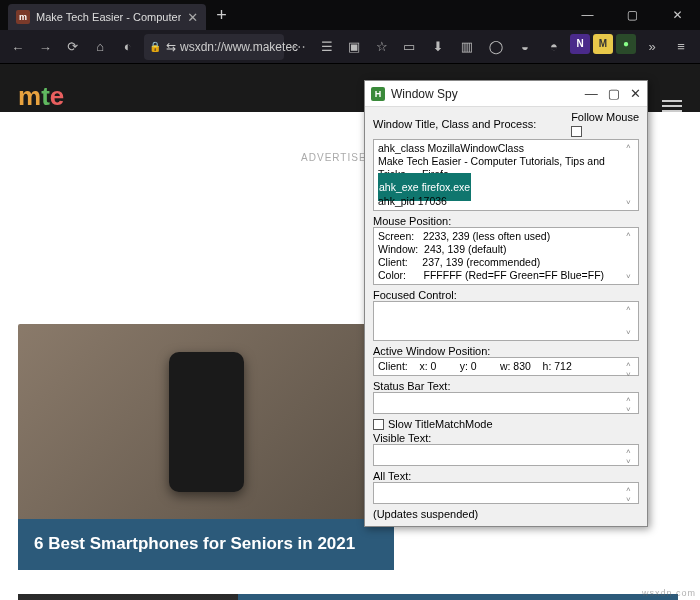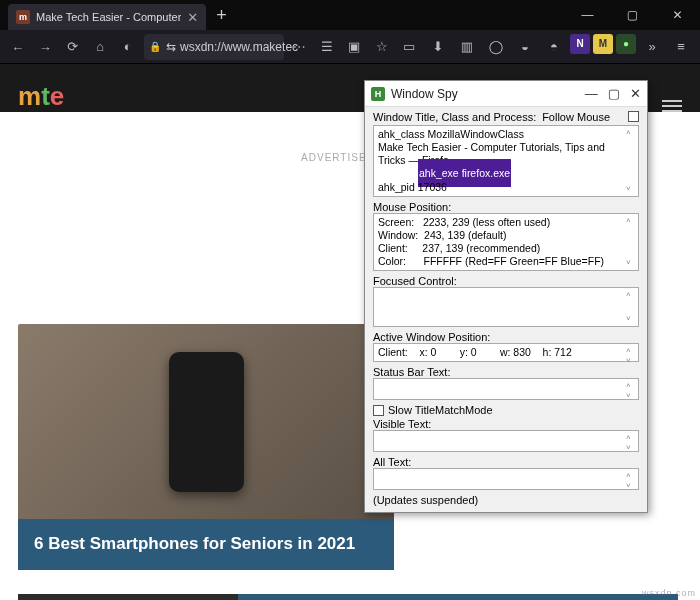--- a/index.html
+++ b/index.html
@@ -45,26 +45,26 @@
 
 
 .spy { position: absolute; left: 364px; top: 80px; width: 284px; background: #f0f0f0; border: 1px solid #888; box-shadow: 2px 2px 8px rgba(0,0,0,0.4); font-size: 11px; }
 .spy-title { background: #fff; height: 26px; display: flex; align-items: center; padding: 0 6px; border-bottom: 1px solid #ddd; }
 .spy-icon { width: 14px; height: 14px; background: #3a8a3a; color: #fff; font-size: 9px; font-weight: bold; display: flex; align-items: center; justify-content: center; margin-right: 6px; border-radius: 2px; }
 .spy-title-text { color: #222; font-size: 12px; }
 .spy-ctrl { margin-left: auto; display: flex; gap: 10px; color: #333; font-size: 13px; }
 .spy-body { padding: 4px 8px 6px; }
 .spy-row { display: flex; align-items: center; margin-bottom: 2px; }
 .spy-label { color: #000; }
-.spy-check { margin-left: auto; display: flex; gap: 18px; }
+.spy-check { margin-left: auto; display: flex; gap: 3px; flex-direction: column; }
 .spy-check .box { width: 11px; height: 11px; border: 1px solid #555; background: #fff; }
 .spy-box { background: #fff; border: 1px solid #aaa; padding: 2px 4px; margin-bottom: 4px; line-height: 1.25; position: relative; font-size: 10.5px; color: #000; }
 .spy-box.tall { min-height: 40px; }
 .spy-box.small { min-height: 22px; }
-.spy-box .sel { background: #4c1d95; color: #fff; padding: 8px 1px; display: inline; margin-left: 40px; }
+.spy-box .sel { background: #0f766e; color: #fff; padding: 8px 1px; display: inline; }
 .spy-box .scroll { position: absolute; right: 2px; top: 2px; bottom: 2px; width: 10px; display: flex; flex-direction: column; justify-content: space-between; color: #888; font-size: 8px; }
 .lowcheck { display: flex; align-items: flex-end; gap: 4px; margin: 2px 0; }
 .lowcheck .box { width: 11px; height: 11px; border: 1px solid #555; background: #fff; }
 .watermark { position: absolute; right: 4px; bottom: 2px; font-size: 9px; color: rgba(100,100,100,0.5); letter-spacing: 1px; }
 </style>
 </head>
 <body>
 
 <div class="titlebar">
   <div class="tab">

